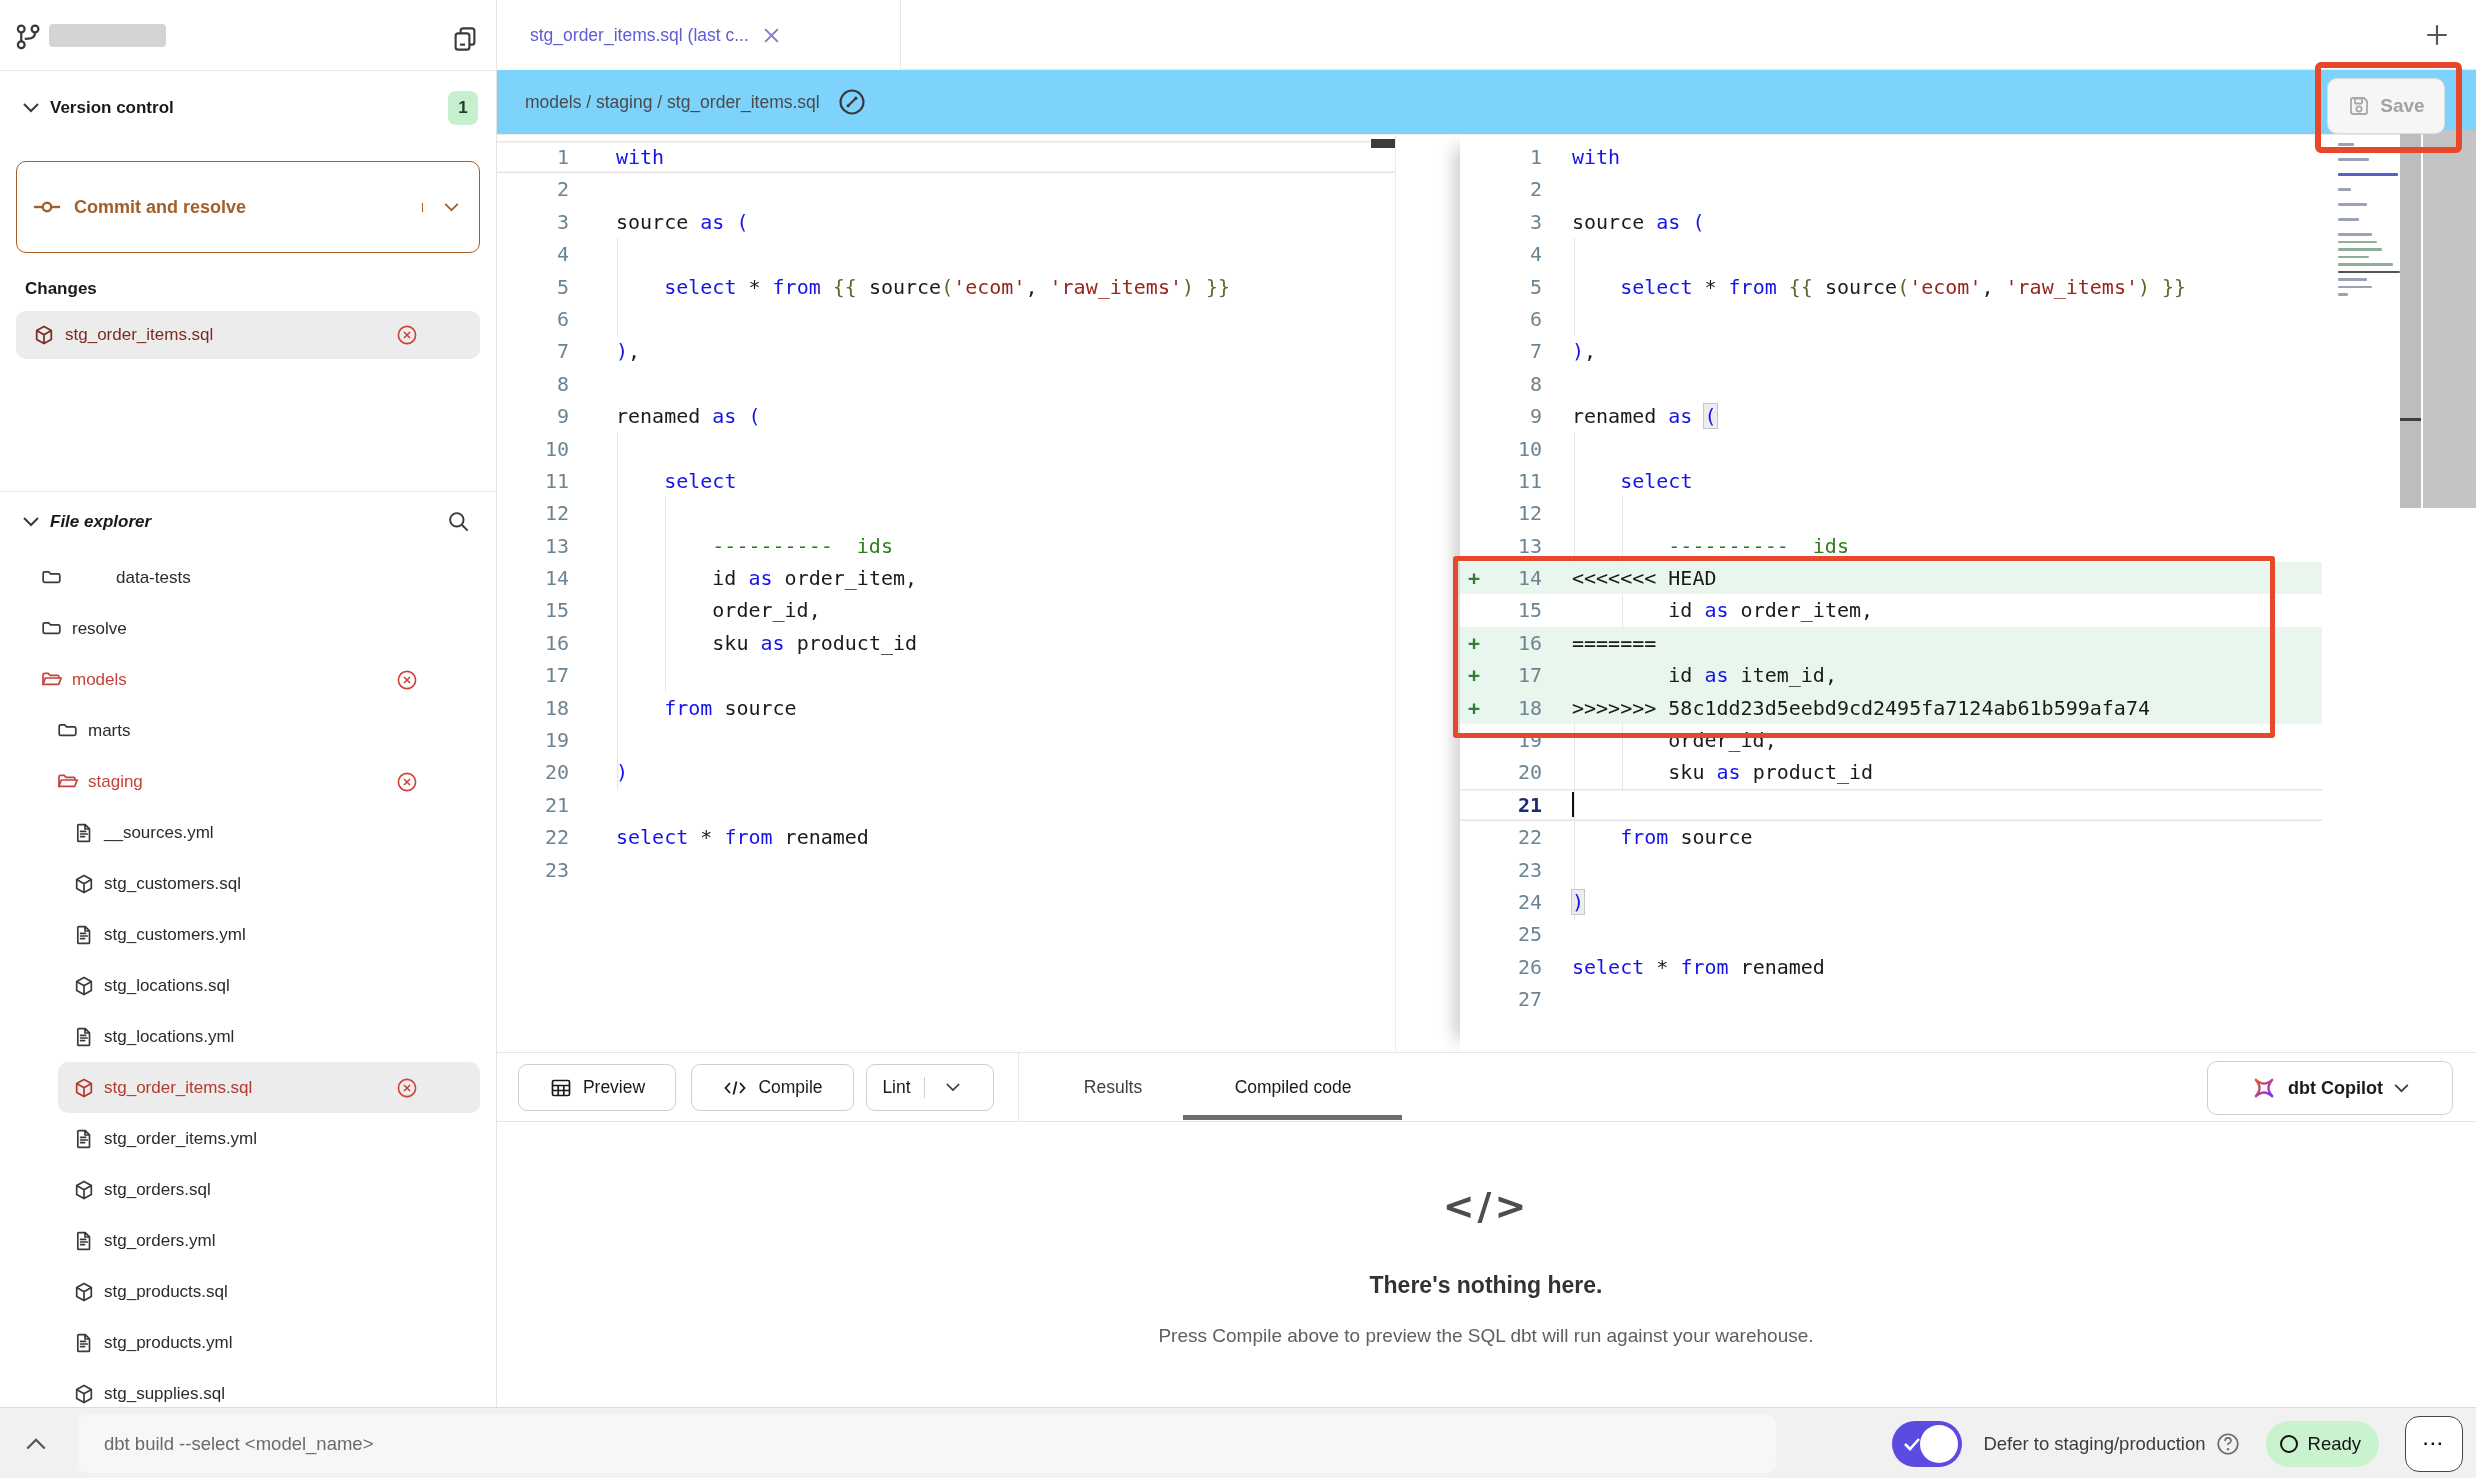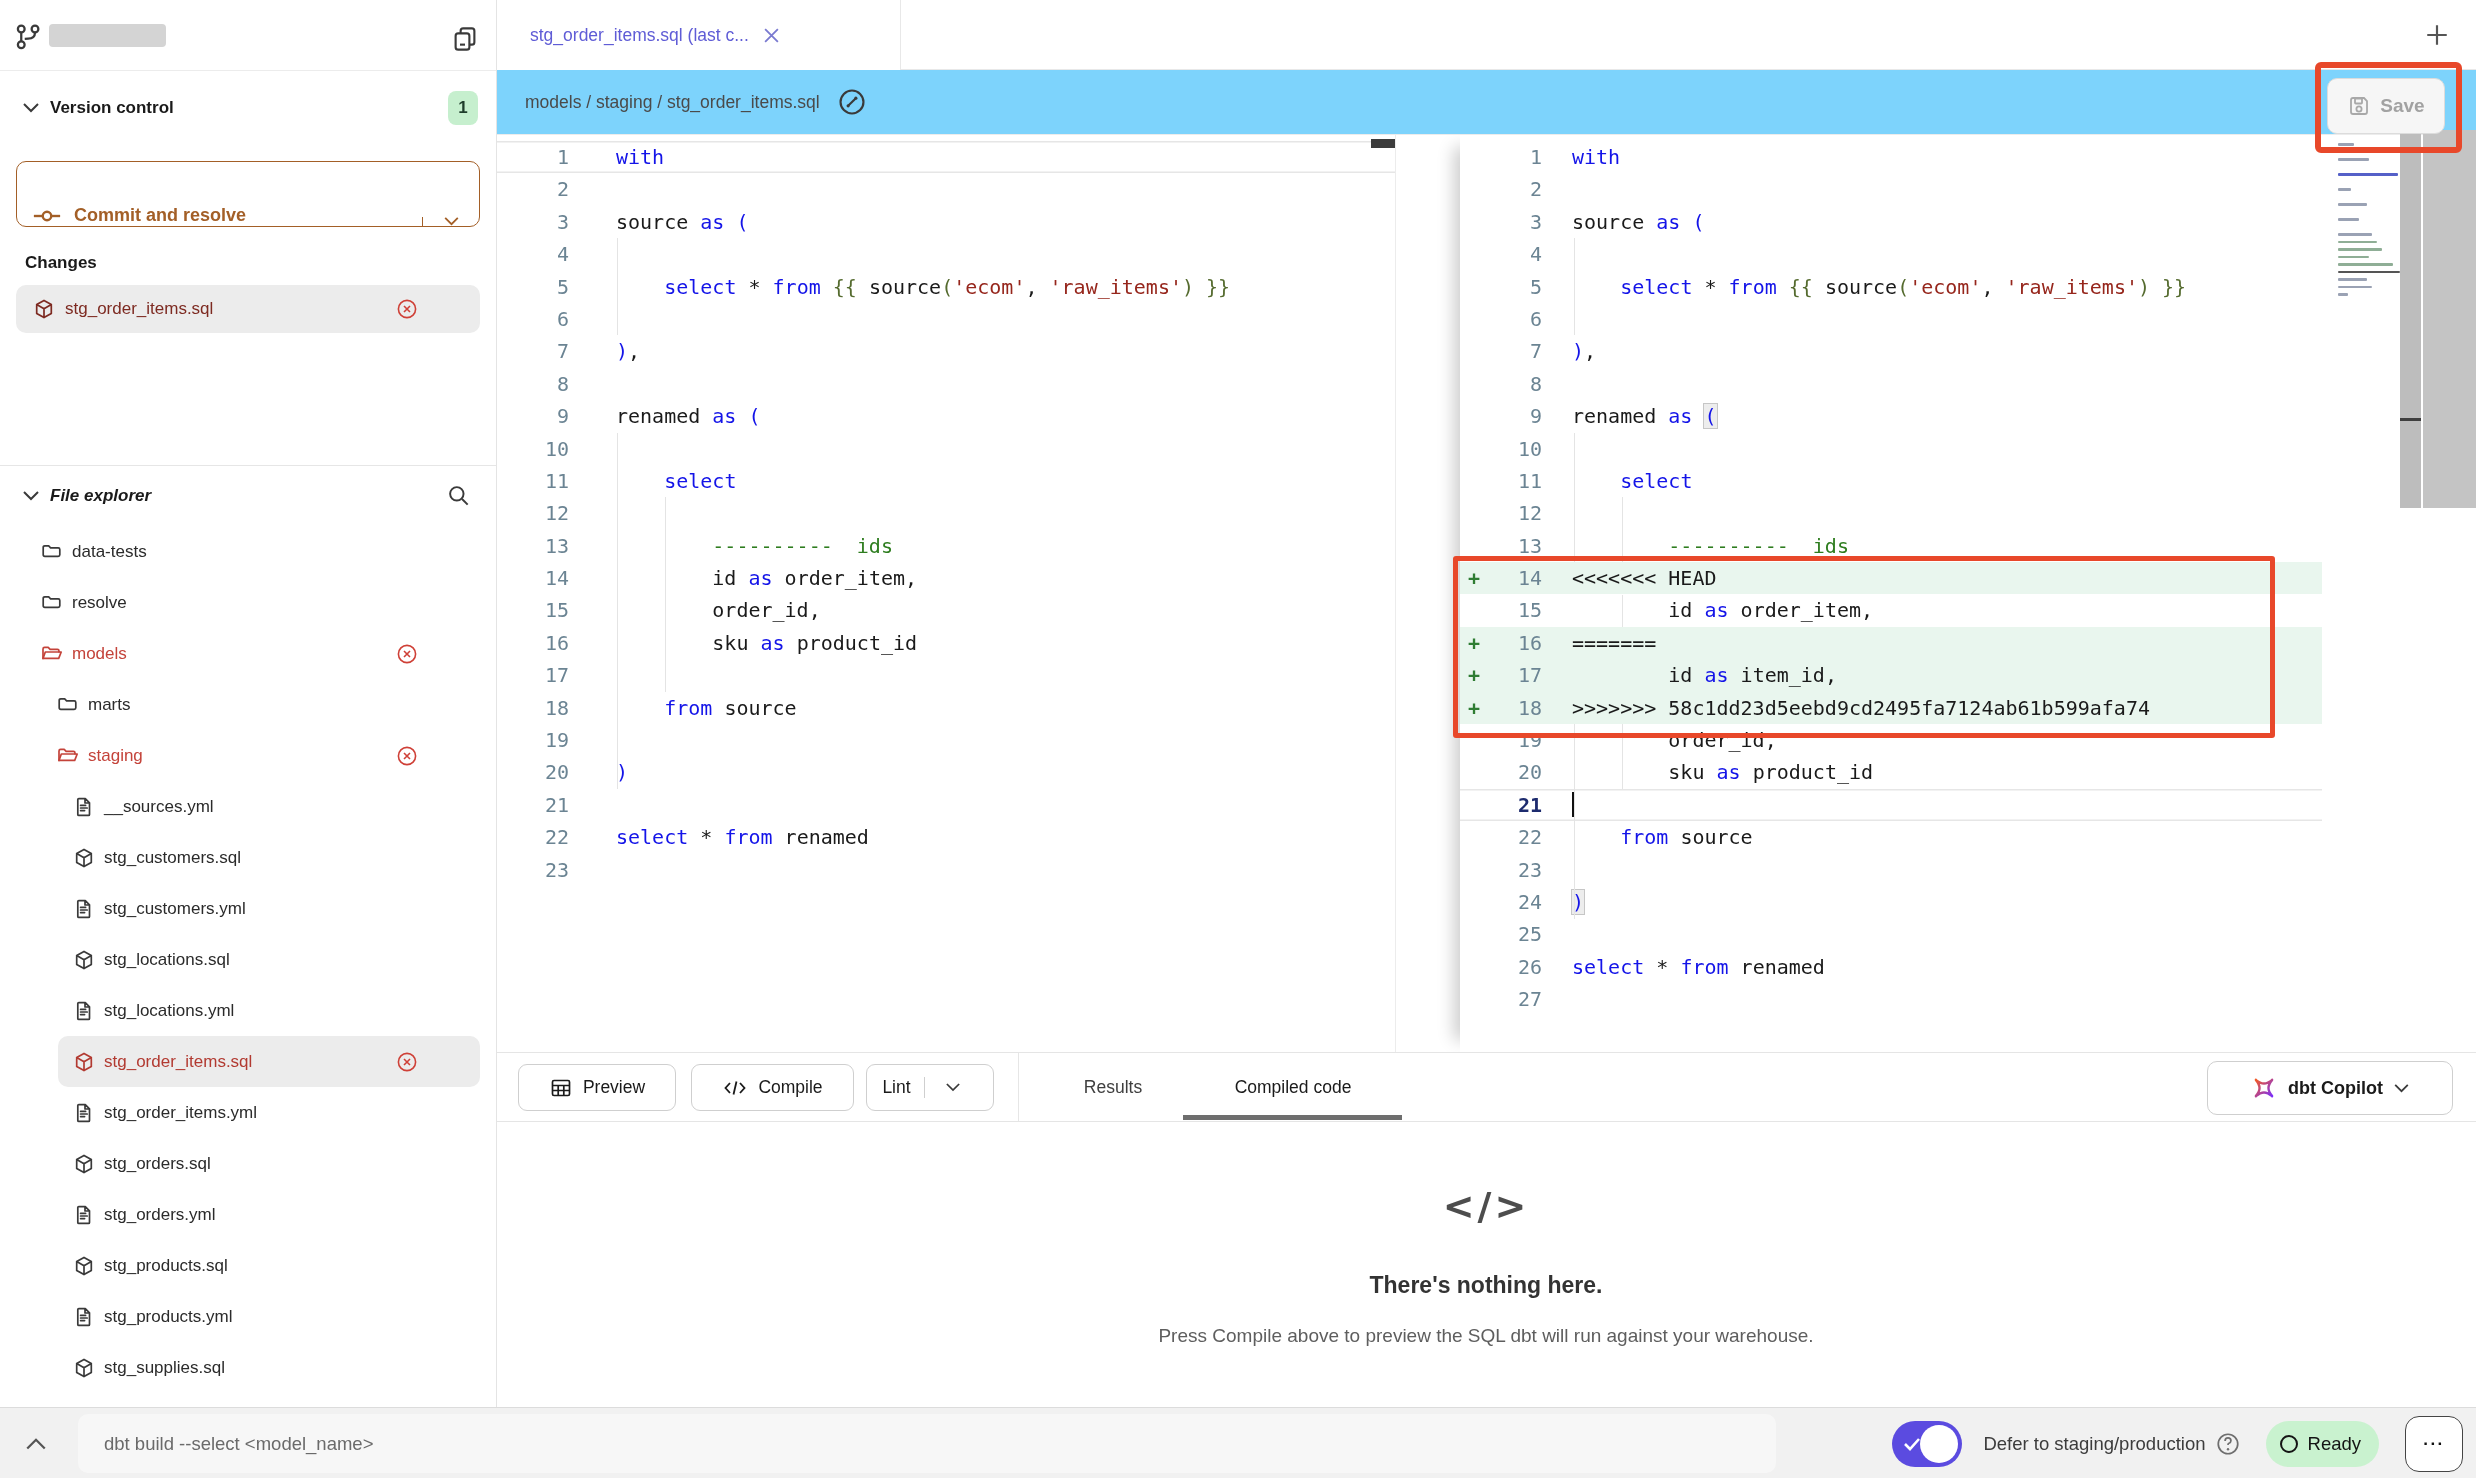--- a/index.html
+++ b/index.html
@@ -8,21 +8,21 @@
   svg{display:block}
   
   .sidebar{position:absolute;left:0;top:0;width:497px;height:1407px;background:#fff;border-right:1px solid #e4e4e4;box-sizing:border-box;}
   .s-top{height:70px;border-bottom:1px solid #ececec;position:relative;}
   .branch-ph{position:absolute;left:49px;top:24px;width:117px;height:23px;background:#d4d4d4;border-radius:4px;}
   .s-top .gitbranch{position:absolute;left:15px;top:23px;}
   .s-top .copyic{position:absolute;right:16px;top:24px;}
   .vc-header{height:74px;display:flex;align-items:center;padding:0 18px 0 23px;}
   .sec-title{font-size:17px;font-weight:700;color:#1a1a1a;margin-left:11px;}
   .badge{margin-left:auto;background:#c6efce;color:#1f3d2b;border-radius:8px;min-width:30px;height:34px;display:flex;align-items:center;justify-content:center;font-size:17px;font-weight:600;}
-  .commit-btn{margin:16px 16px 0;height:66px;border:1.8px solid #a35f27;border-radius:10px;display:flex;align-items:flex-end;box-sizing:border-box;background:#fff;cursor:pointer;}
+  .commit-btn{margin:16px 16px 0;height:92px;border:1.8px solid #a35f27;border-radius:10px;display:flex;align-items:center;box-sizing:border-box;background:#fff;cursor:pointer;}
   .commit-main{flex:1;display:flex;align-items:center;padding-left:15px;}
   .commit-label{color:#a35f27;font-size:18px;font-weight:700;margin-left:12px;}
   .commit-split{width:56px;border-left:1.5px solid #a35f27;display:flex;align-items:center;justify-content:center;}
   .changes-title{margin:26px 0 0 25px;font-size:17px;font-weight:700;}
   .change-row{margin:12px 16px 0;height:48px;border-radius:10px;background:#ececec;display:flex;align-items:center;padding-left:16px;}
   .change-label{margin-left:9px;font-size:17px;font-weight:500;color:#7d2a21;}
   .xicon{margin-left:auto;margin-right:61px;flex:0 0 auto;}
   .fe-divider{margin-top:132px;border-top:1px solid #e6e6e6;}
   .fe-header{height:60px;display:flex;align-items:center;padding:0 24px 0 23px;font-style:italic;}
   .fe-list{}
@@ -175,21 +175,21 @@
         </svg>
       <span class="sec-title">File explorer</span>
       <span style="margin-left:auto">
         <svg width="26" height="26" viewBox="0 0 24 24" fill="none" stroke="#3a3a3a" stroke-width="1.8">
           <circle cx="10" cy="10" r="6.2"></circle>
             <path d="M14.8 14.8 L20 20"></path>
         </svg>
       </span>
     </div>
     <div class="fe-list" id="fe-list">
-        <div class="tree-row" style="padding-left: 24px;">
+        <div class="tree-row" style="padding-left: 24px; gap: 44px;">
           <svg width="24" height="24" viewBox="0 0 24 24" fill="none" stroke="#3a3a3a" stroke-width="1.7" stroke-linejoin="round" stroke-linecap="round">
             <path d="M3.2 7.4 q0-1.6 1.6-1.6 h3.9 l1.9 2 h7.6 q1.6 0 1.6 1.6 v5.4 q0 1.6-1.6 1.6 H4.8 q-1.6 0-1.6-1.6 z"></path>
           </svg>
           <span class="tlabel">data-tests</span>
         </div>
         <div class="tree-row" style="padding-left: 24px;">
           <svg width="24" height="24" viewBox="0 0 24 24" fill="none" stroke="#3a3a3a" stroke-width="1.7" stroke-linejoin="round" stroke-linecap="round">
             <path d="M3.2 7.4 q0-1.6 1.6-1.6 h3.9 l1.9 2 h7.6 q1.6 0 1.6 1.6 v5.4 q0 1.6-1.6 1.6 H4.8 q-1.6 0-1.6-1.6 z"></path>
           </svg>
           <span class="tlabel">resolve</span>

